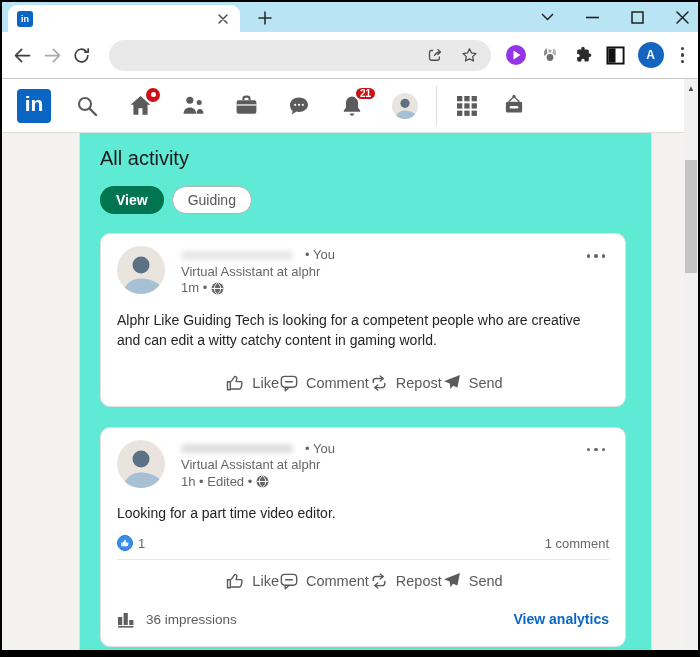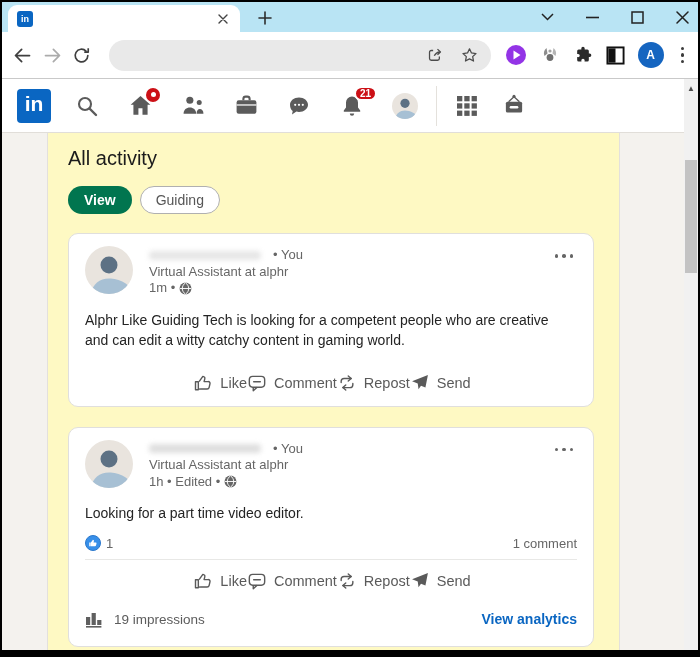--- a/index.html
+++ b/index.html
@@ -42,21 +42,21 @@
   .dot-badge { position:absolute; top:-5px; right:-7px; width:14px; height:14px; border-radius:50%; background:#cc1016; display:flex; align-items:center; justify-content:center; }
   .dot-badge::after { content:""; width:5px; height:5px; border-radius:50%; background:#fff; }
   .count-badge { position:absolute; top:-7px; right:-12px; min-width:14px; height:15px; padding:0 4px; border-radius:9px; background:#cc1016; border:2px solid #fff; color:#fff; font-size:10px; font-weight:bold; display:flex; align-items:center; justify-content:center; }
   .nav-avatar { width:26px; height:26px; border-radius:50%; overflow:hidden; }
   .nav-divider { width:1px; height:40px; background:#e4e1dc; margin-left:18px; }
   .grid-icon { margin-left:17px; }
   .advertise { margin-left:21px; }
 
   
   .page-body { flex:1; background:#f4f2ee; display:flex; overflow:hidden; }
-  .activity-panel { margin-left:45px; width:573px; background:#fef9c3; border-left:1px solid #e3e0dc; border-right:1px solid #e3e0dc; padding:14px 25px 6px 20px; }
+  .activity-panel { margin-left:77px; width:573px; background:#5eead4; border-left:1px solid #e3e0dc; border-right:1px solid #e3e0dc; padding:14px 25px 6px 20px; }
   .page-title { font-size:20px; font-weight:500; color:#1c1c1c; }
   .filters { display:flex; gap:8px; margin-top:16px; }
   .pill { font-size:14px; border-radius:17px; padding:6px 16px; cursor:pointer; }
   .pill.active { background:#01754f; color:#fff; font-weight:bold; }
   .pill.inactive { background:#fff; color:#565656; border:1px solid #b0b0b0; padding:5px 15px; }
 
   .card { border:1px solid #e0dfdd; border-radius:10px; margin-top:19px; padding:12px 16px 2px 16px; position:relative; background:#fff; }
   .card + .card { margin-top:20px; }
   .card-header { display:flex; gap:16px; }
   .avatar48 { width:48px; height:48px; border-radius:50%; overflow:hidden; flex:none; }
@@ -433,21 +433,21 @@
           <div class="impressions-row">
             <div class="impressions-left">
               <span>
                 <svg width="18" height="18" viewBox="0 0 18 18">
                     <rect x="1" y="7" width="4.2" height="8" fill="#5f5f5f"></rect>
                     <rect x="6.6" y="3" width="4.2" height="12" fill="#5f5f5f"></rect>
                     <rect x="12.2" y="10" width="4.2" height="5" fill="#5f5f5f"></rect>
                     <rect x="1" y="16" width="15.4" height="1.6" fill="#5f5f5f"></rect>
                   </svg>
               </span>
-              <span>19 impressions</span>
+              <span>36 impressions</span>
             </div>
             <div class="analytics-link">View analytics</div>
           </div>
         </div>
 
       </div>
     </div>
   </div>
 </div>
 

